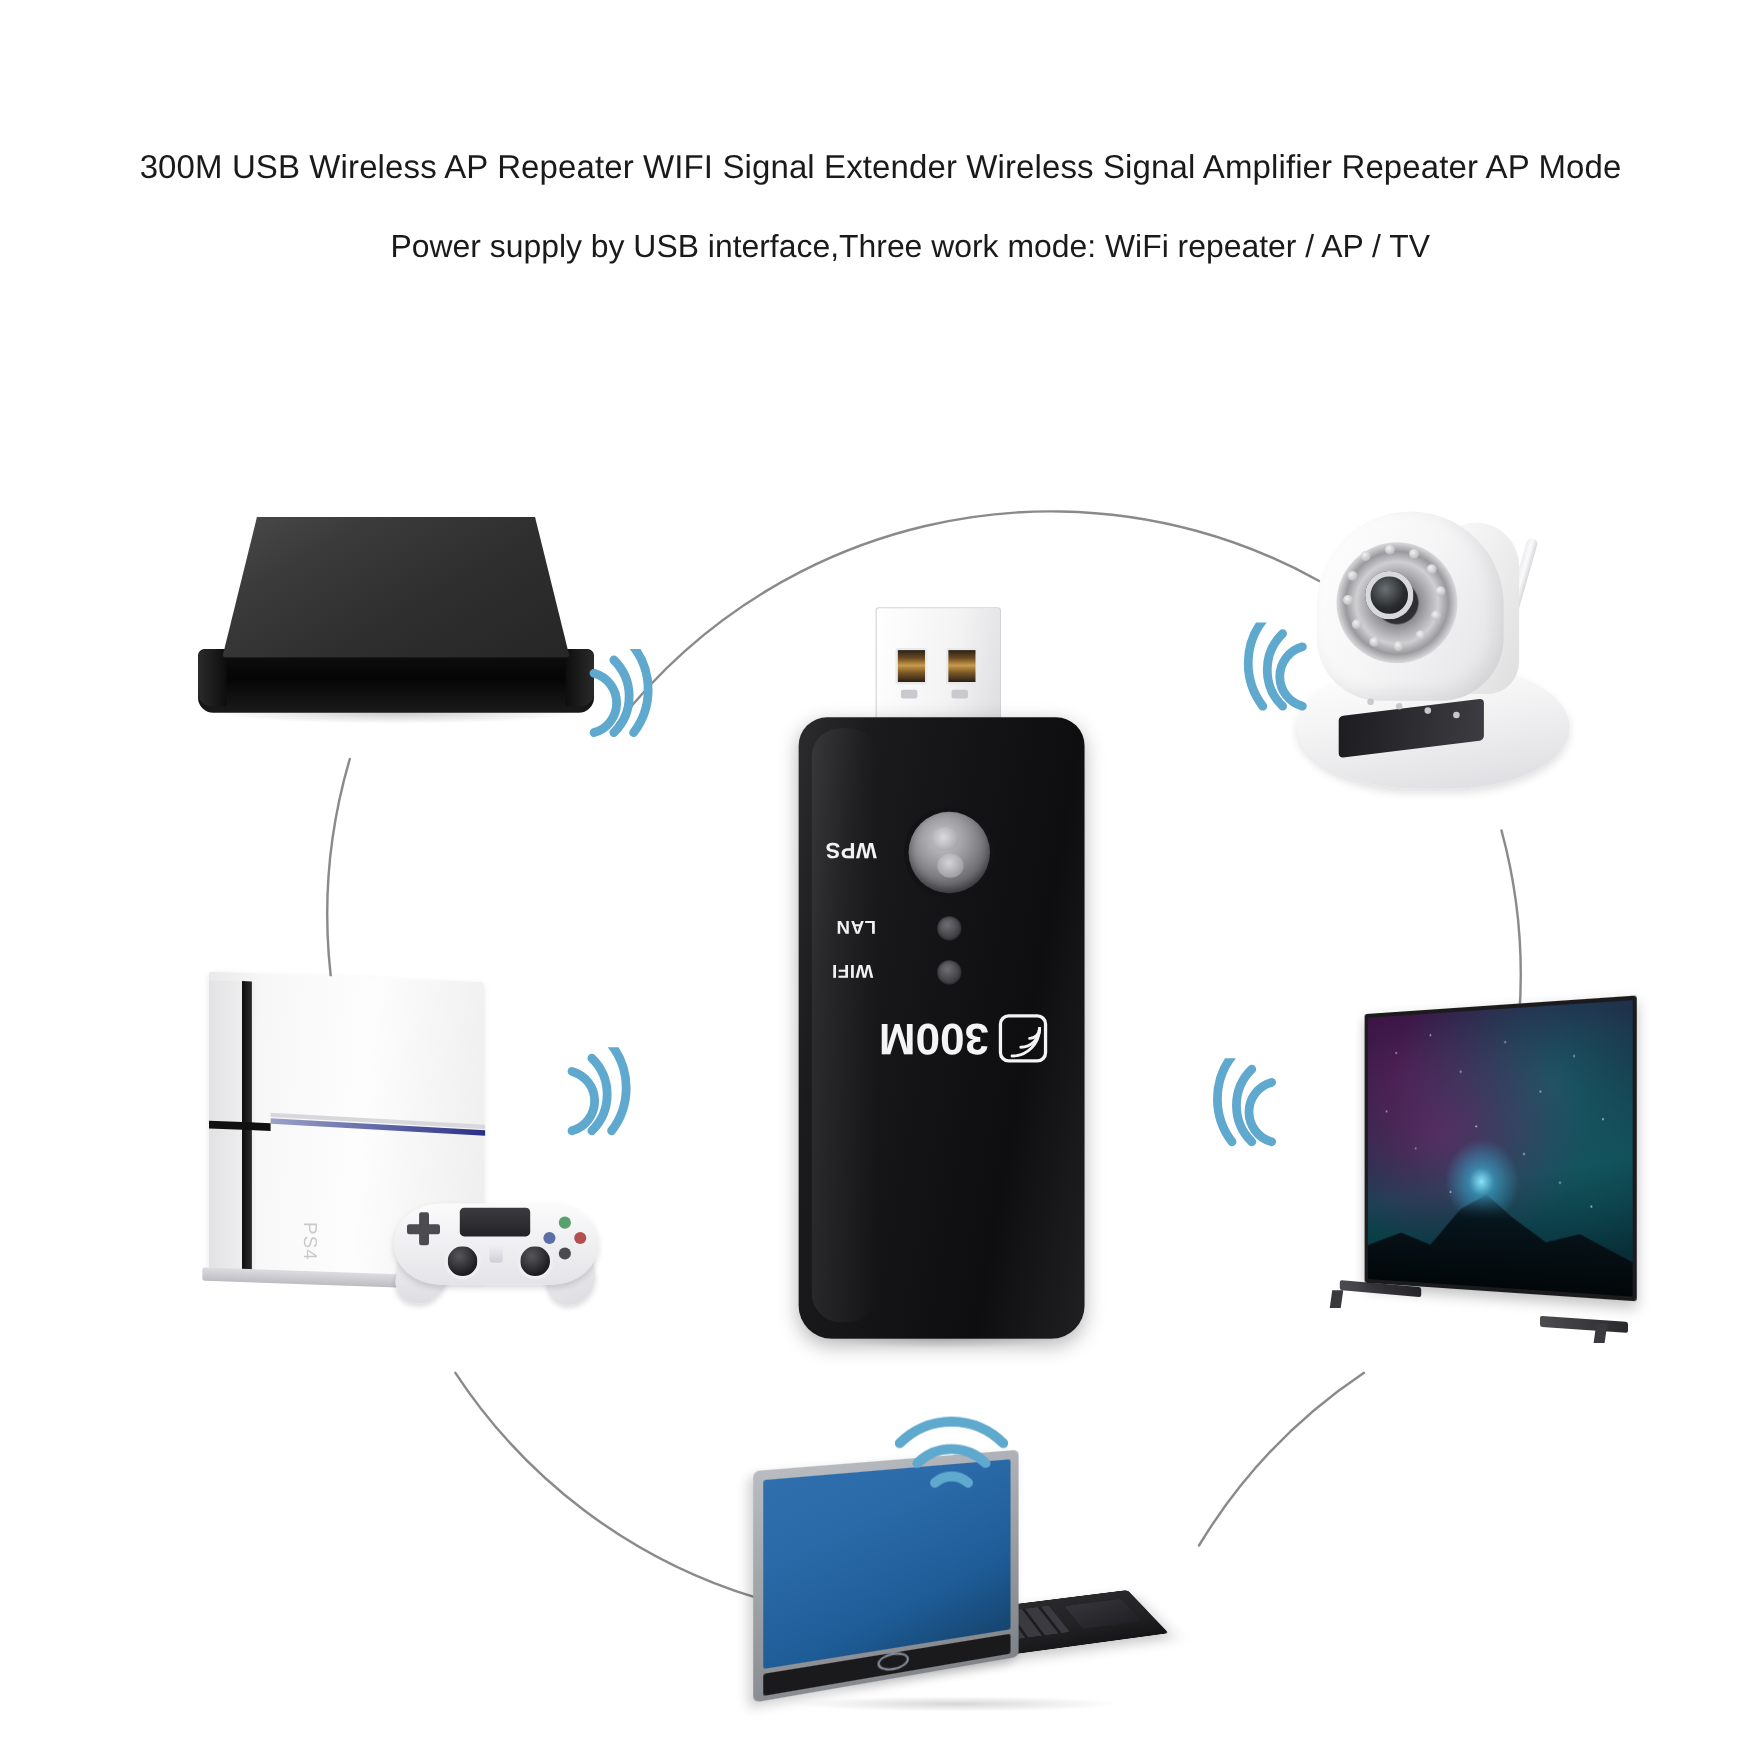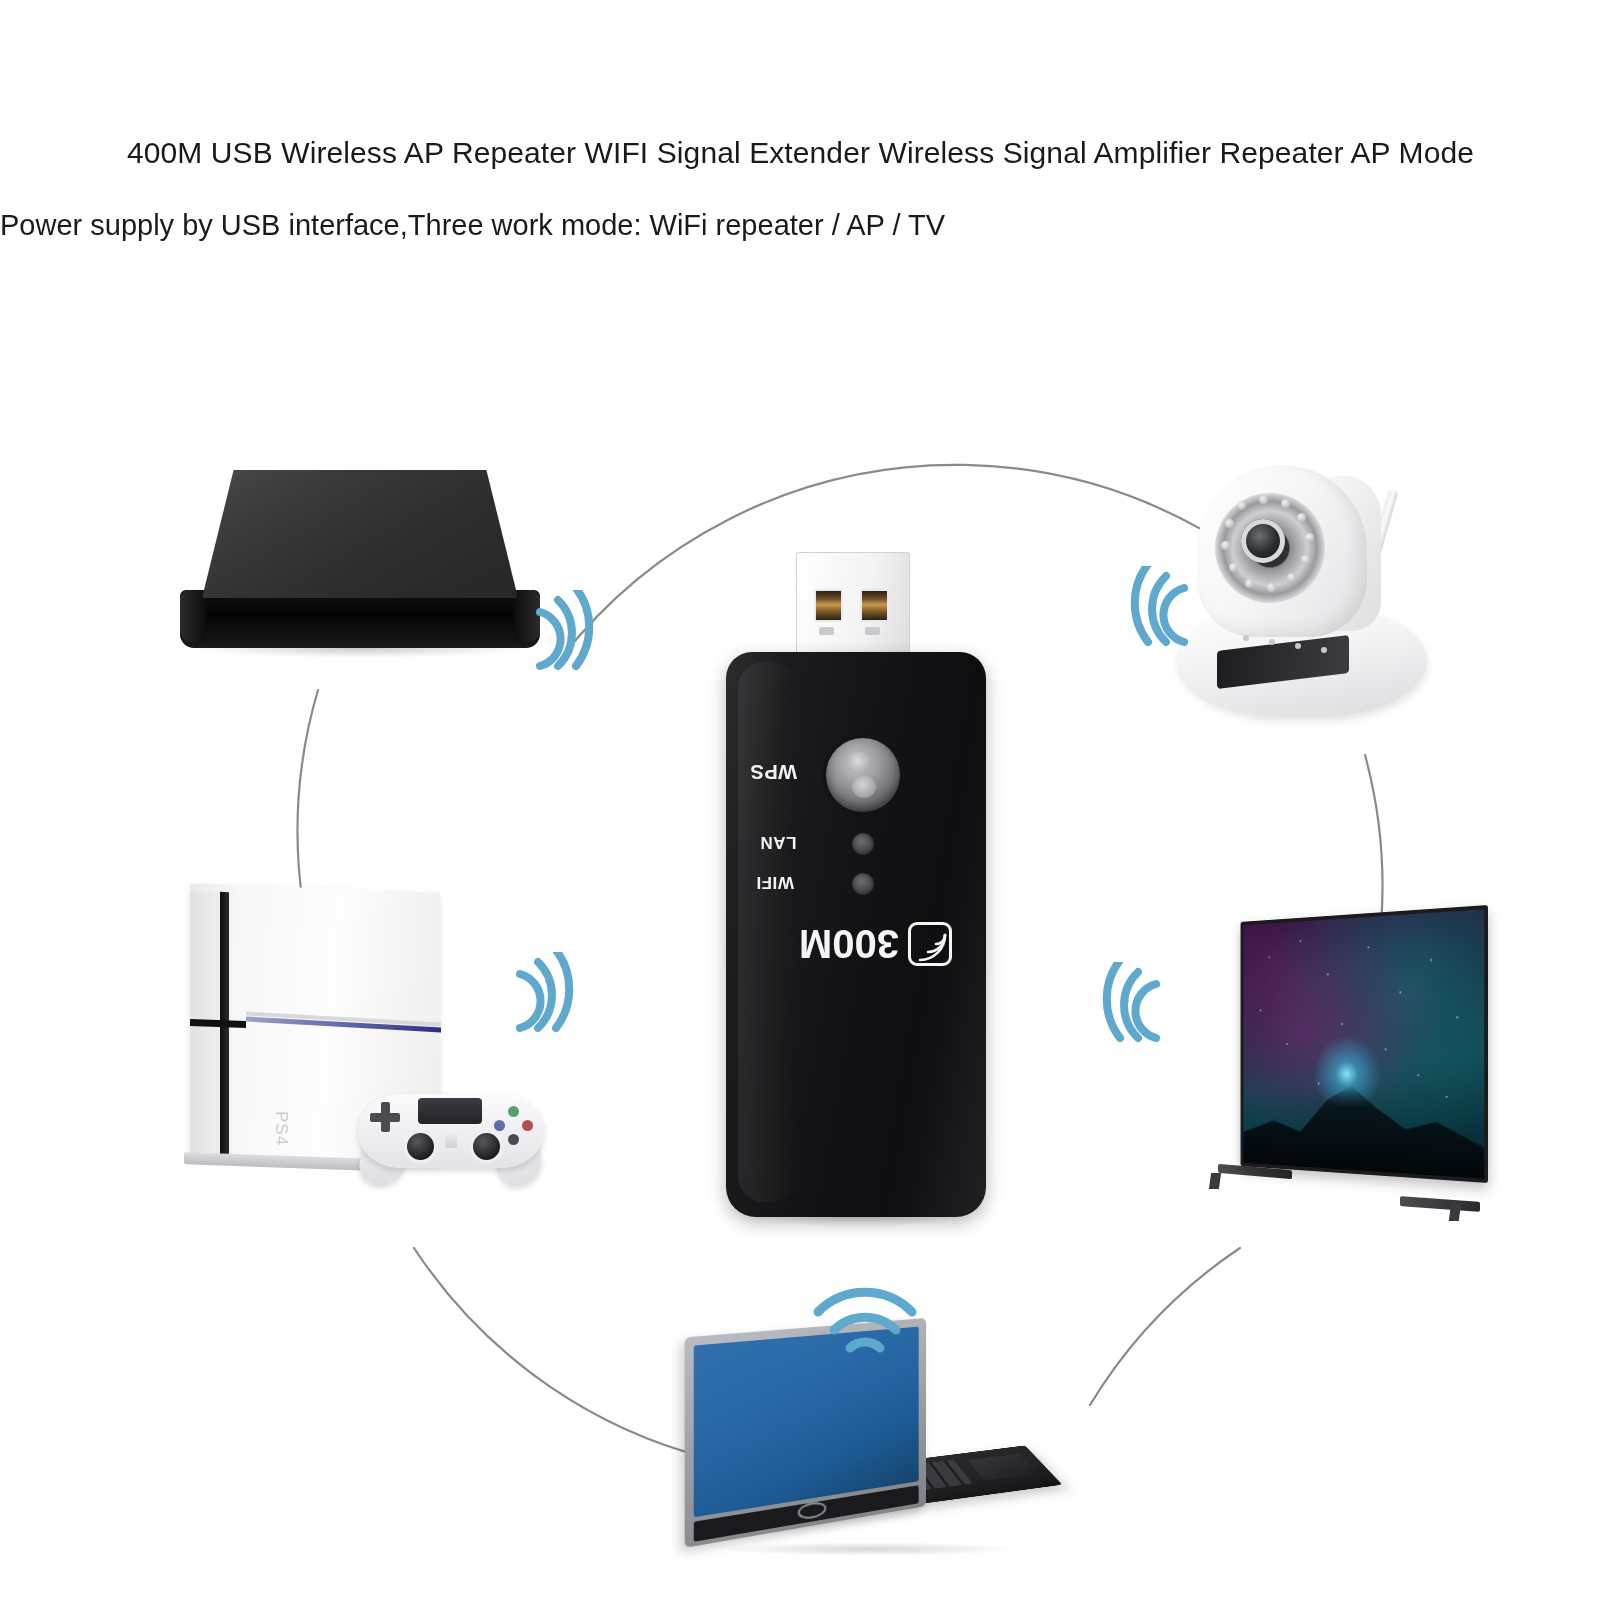--- a/index.html
+++ b/index.html
@@ -2,21 +2,21 @@
 <html><head>
 <meta charset="utf-8">
 <style>
   html,body{margin:0;padding:0;background:#ffffff;}
   body{width:1601px;height:1601px;position:relative;overflow:hidden;
        font-family:"Liberation Sans","DejaVu Sans",sans-serif;color:#111;}
 
   
   .title-wrap{position:absolute;left:0;top:134px;width:1601px;text-align:center;}
   .title-line{font-size:30px;font-weight:400;letter-spacing:0.1px;color:#1a1a1a;line-height:1.25;}
-  .subtitle-wrap{position:absolute;left:0;top:207px;width:1300px;text-align:left;}
+  .subtitle-wrap{position:absolute;left:0;top:207px;width:1300px;text-align:right;}
   .subtitle-line{font-size:29px;font-weight:400;color:#1a1a1a;line-height:1.25;}
 
   
   .ring{position:absolute;left:0;top:0;width:1601px;height:1601px;pointer-events:none;}
 
   
   .device{position:absolute;}
 
   
   #tvbox{left:180px;top:470px;width:360px;height:200px;}
@@ -208,21 +208,21 @@
   .usb-shadow{position:absolute;left:26px;top:658px;width:210px;height:16px;
      background:radial-gradient(ellipse at 50% 40%,rgba(0,0,0,.16),rgba(0,0,0,0) 72%);}
 
   
   .wifi{position:absolute;}
 </style>
 </head>
 <body>
 
 <div class="title-wrap">
-  <div class="title-line">400M USB Wireless AP Repeater WIFI Signal Extender Wireless Signal Amplifier Repeater AP Mode</div>
+  <div class="title-line">300M USB Wireless AP Repeater WIFI Signal Extender Wireless Signal Amplifier Repeater AP Mode</div>
 </div>
 <div class="subtitle-wrap">
   <div class="subtitle-line">Power supply by USB interface,Three work mode: WiFi repeater / AP / TV</div>
 </div>
 
 <svg class="ring" viewBox="0 0 1601 1601">
   <g fill="none" stroke="#8a8a8a" stroke-width="2.4" stroke-linecap="round">
 
     <path d="M 561 658 A 500 500 0 0 1 1361 672" stroke-width="2.2"></path>
 

